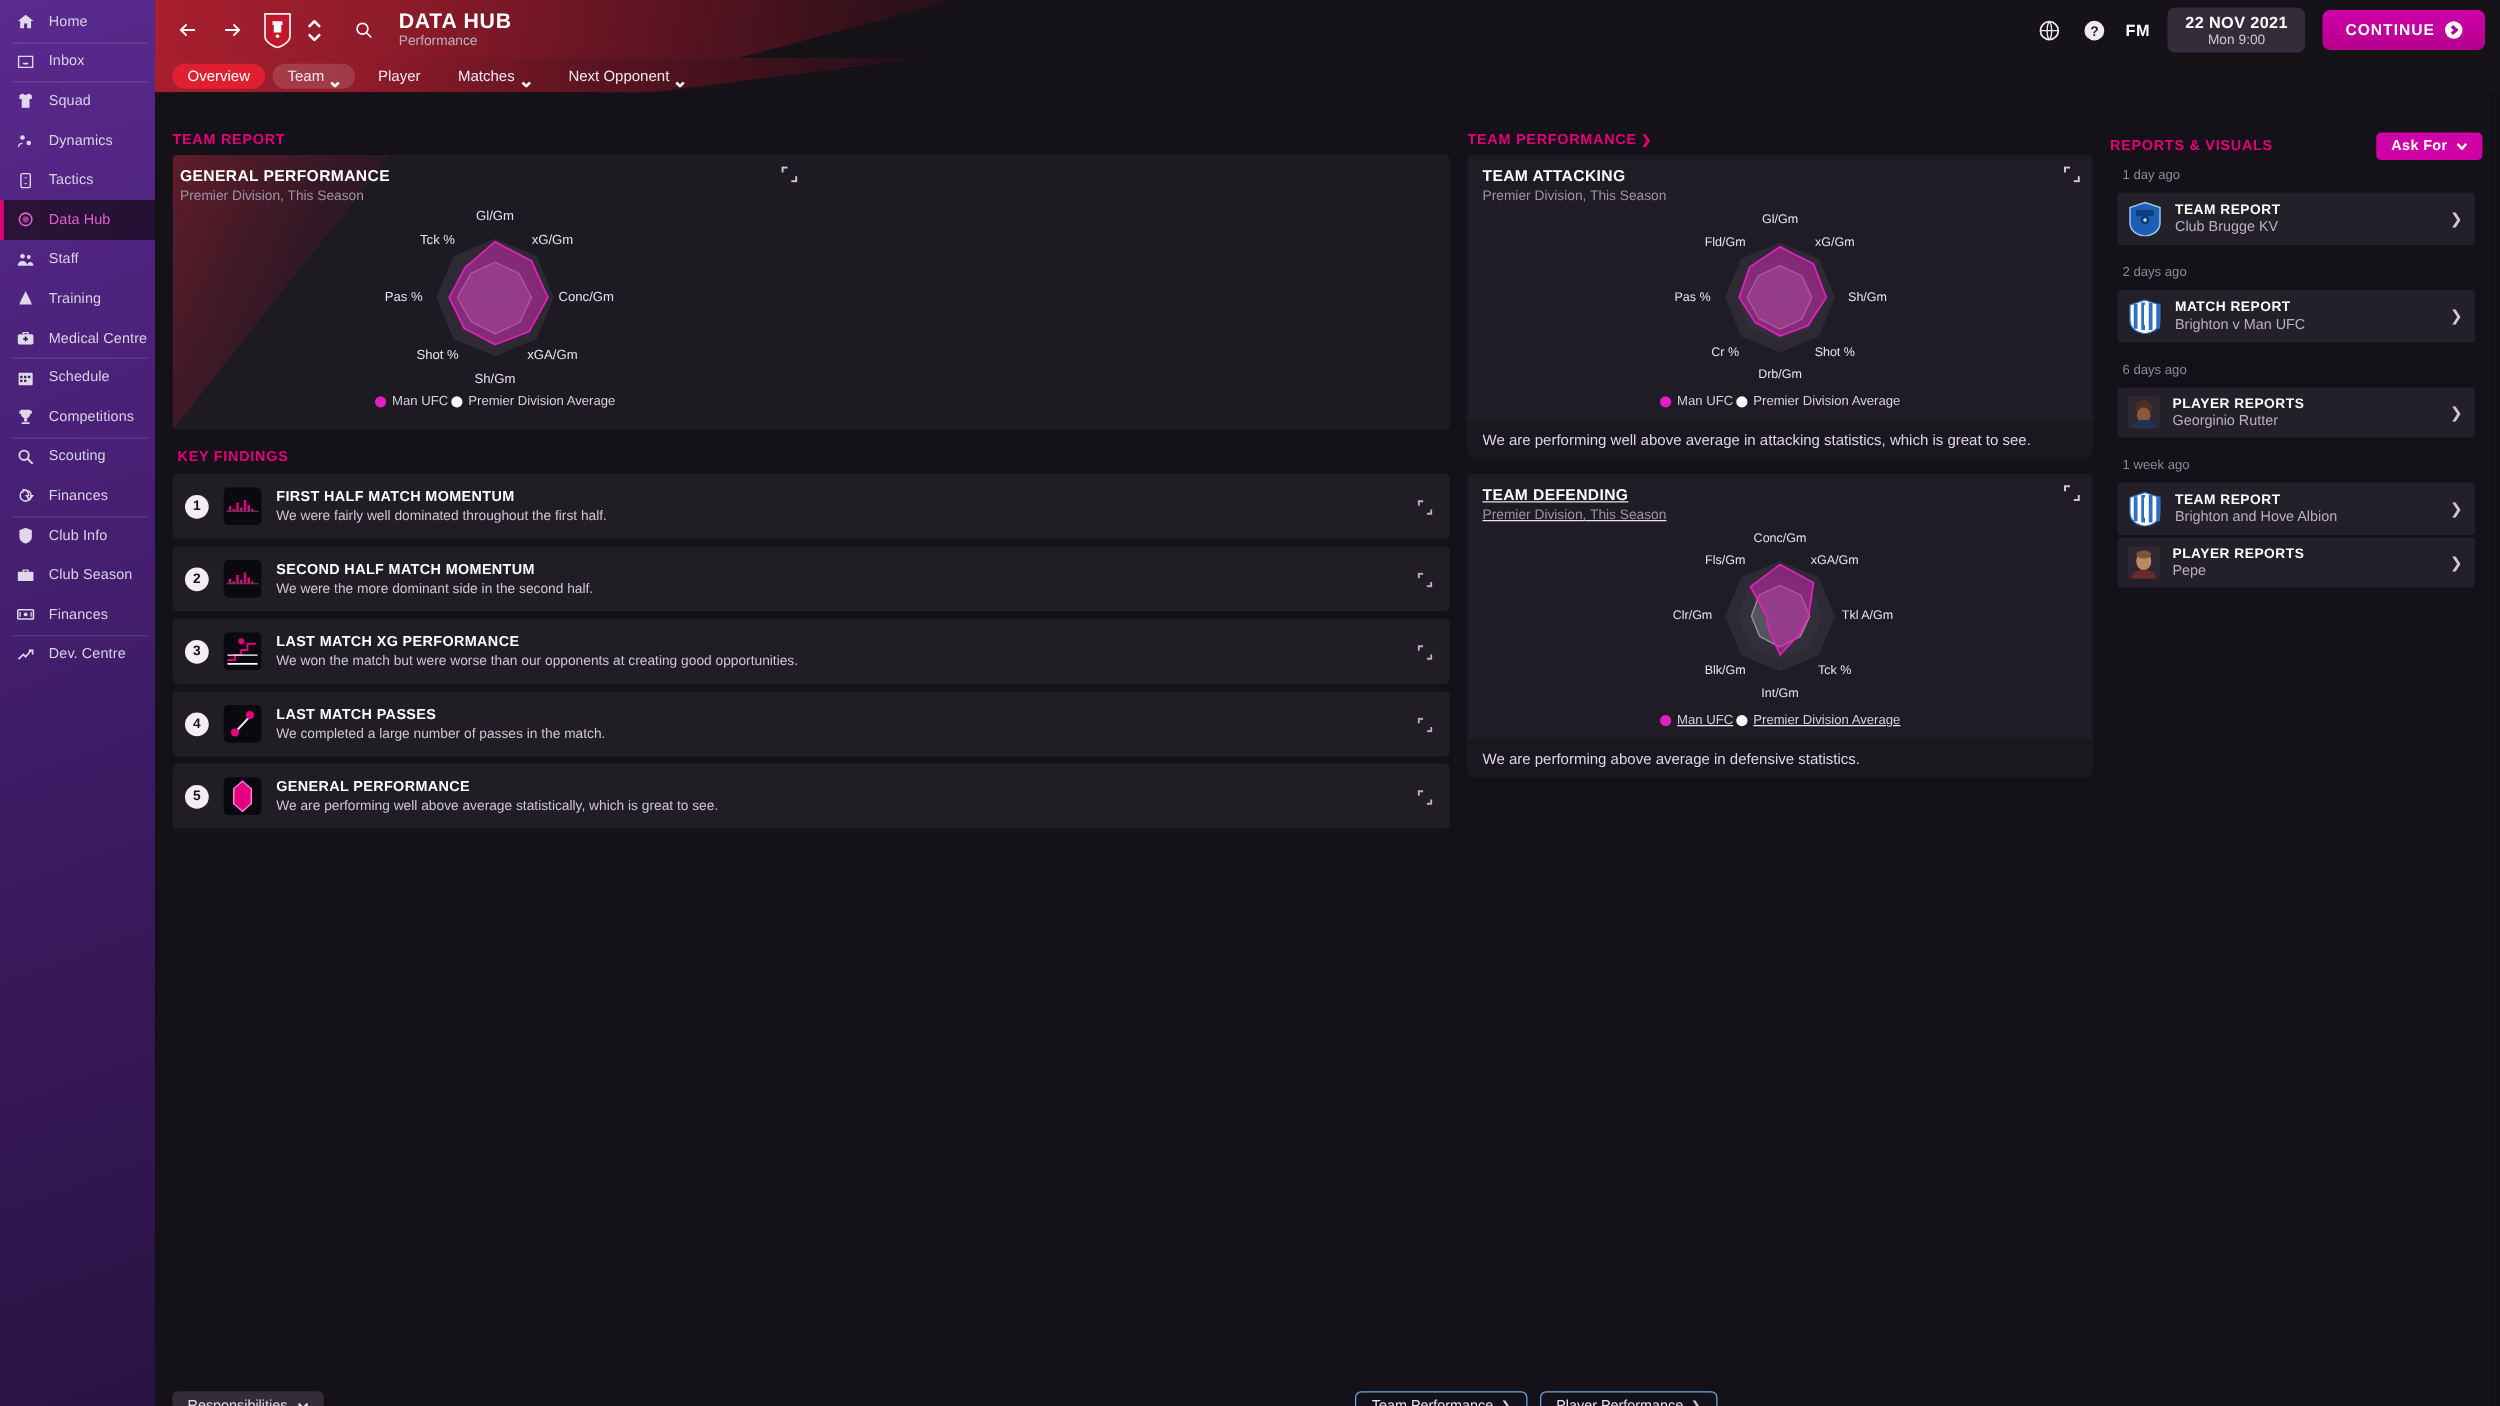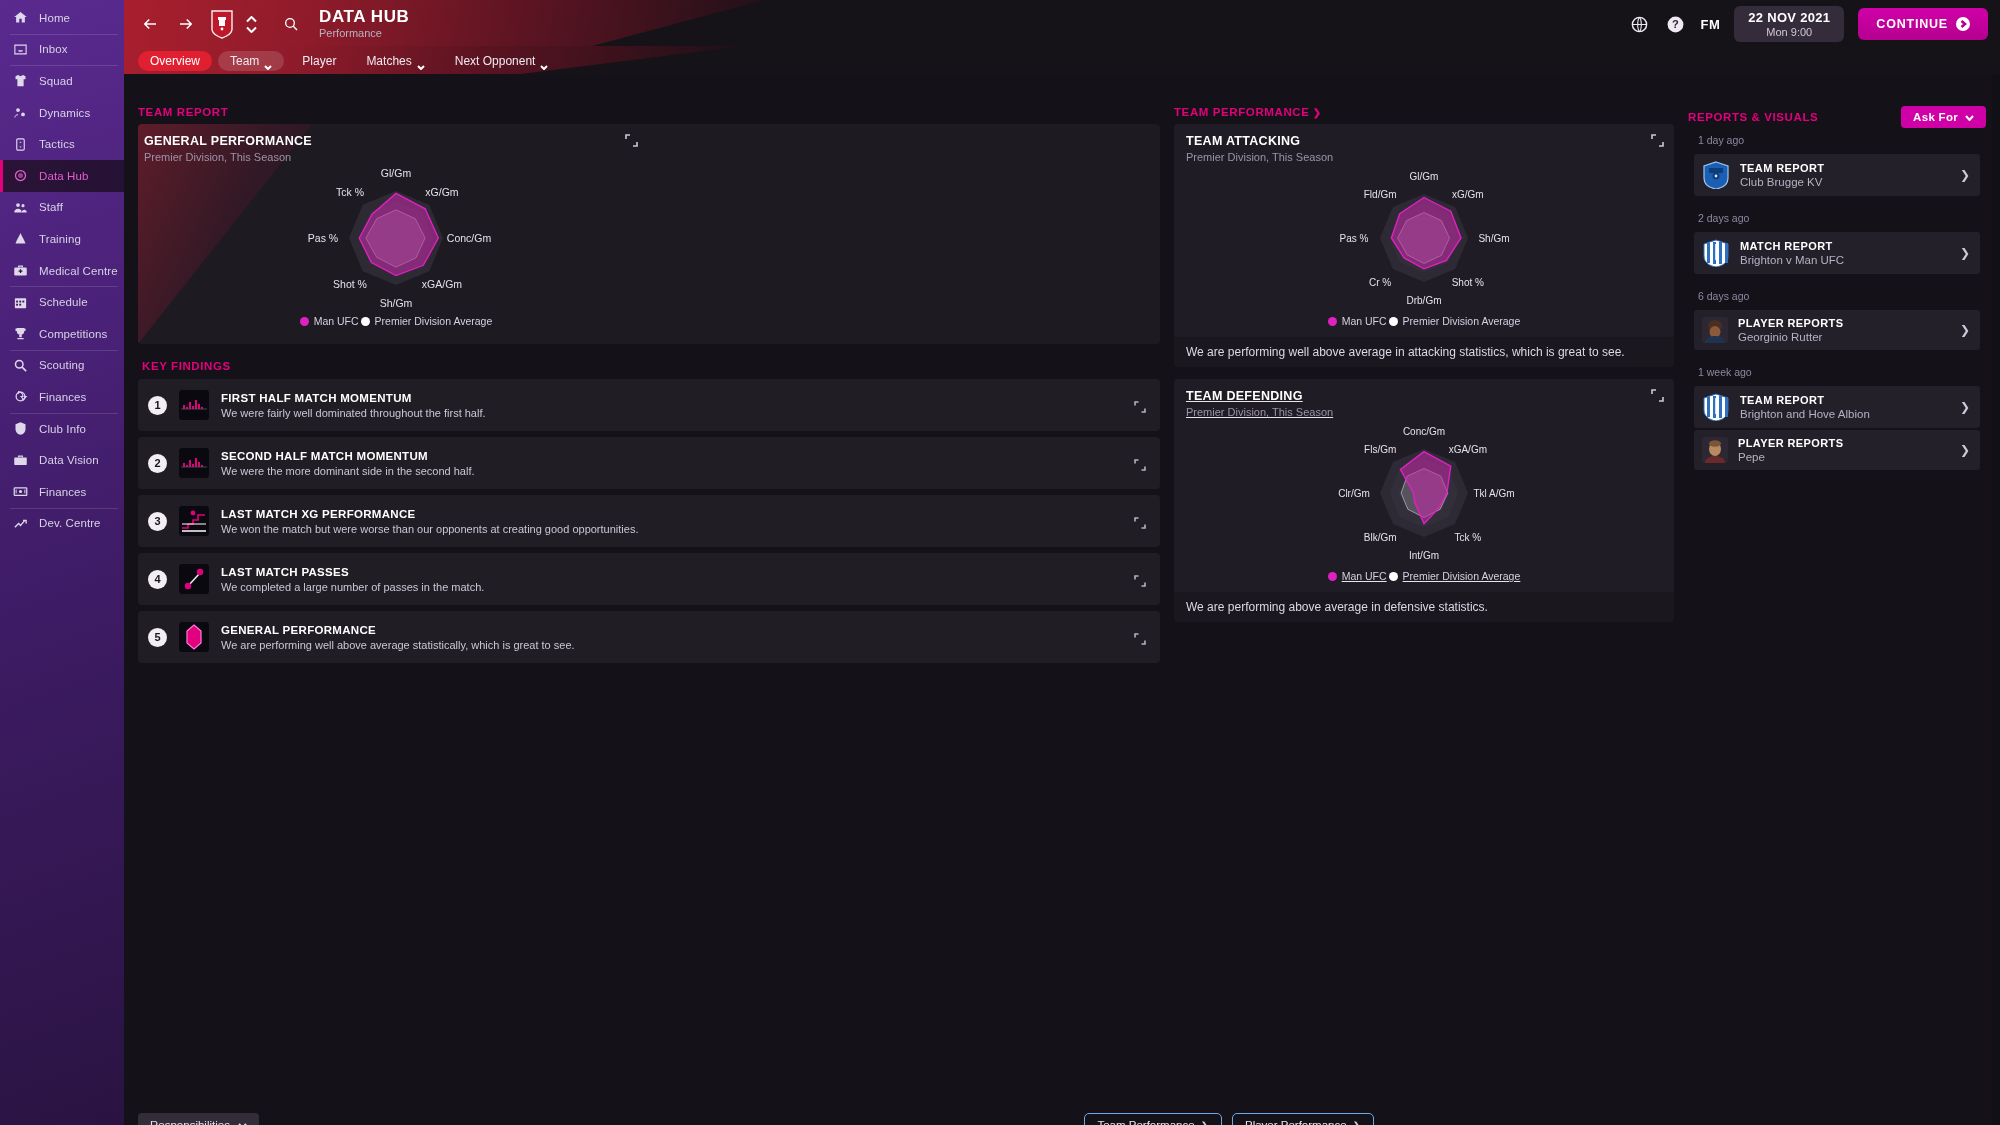--- a/index.html
+++ b/index.html
@@ -345,21 +345,21 @@
           </span>
           <span>Club Info</span>
         </div>
         <div class="side-item">
           <span class="sico">
             <svg viewBox="0 0 24 24">
               <rect x="2" y="7" width="20" height="12" rx="1"></rect>
               <path d="M9 7V5h6v2" fill="none" stroke="#ded8ea" stroke-width="1.8"></path>
             </svg>
           </span>
-          <span>Data Vision</span>
+          <span>Club Season</span>
         </div>
         <div class="side-item">
           <span class="sico">
             <svg viewBox="0 0 24 24">
               <rect x="2" y="6" width="20" height="12" rx="1" fill="none" stroke="#ded8ea" stroke-width="2"></rect>
               <circle cx="12" cy="12" r="2.5"></circle>
               <path d="M5 9v6M19 9v6" stroke="#ded8ea" stroke-width="1.6"></path>
             </svg>
           </span>
           <span>Finances</span>

